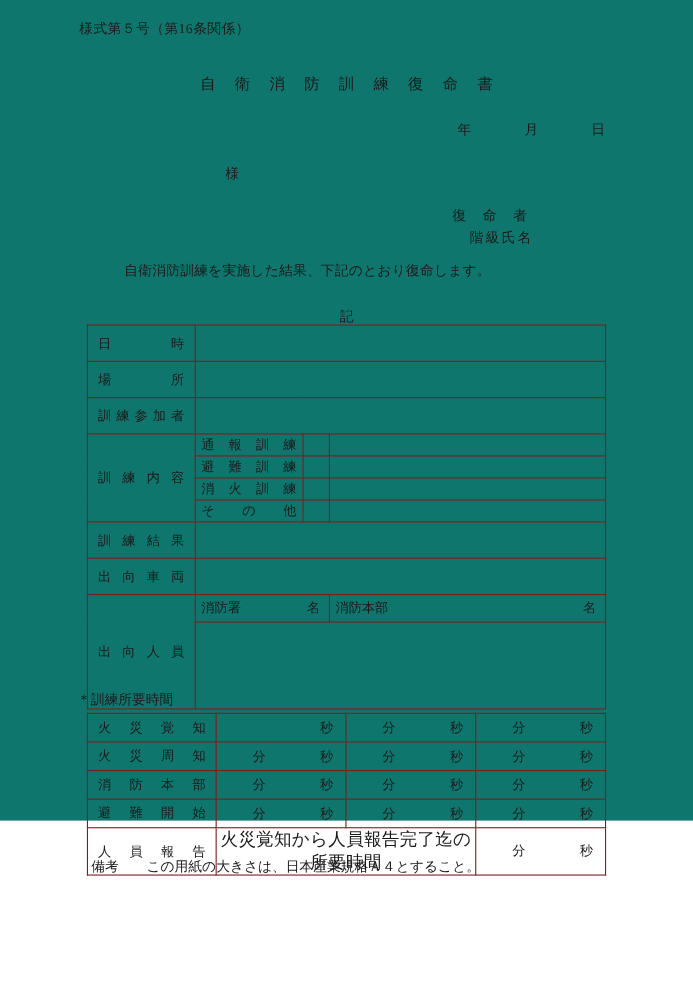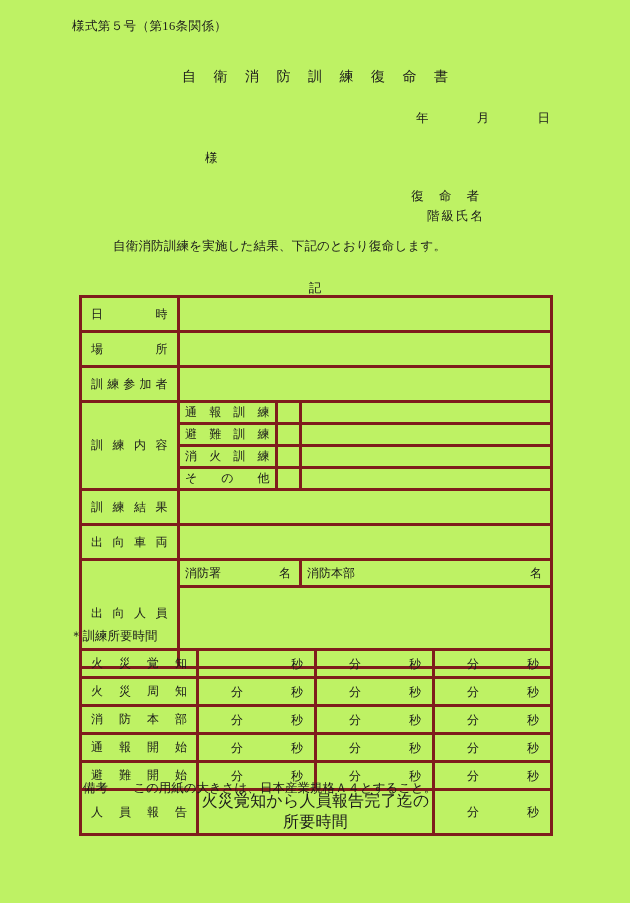--- a/index.html
+++ b/index.html
@@ -11,22 +11,22 @@
     width: 630px;
     height: 903px;
     font-family: "Liberation Serif", "DejaVu Serif", serif;
     color: #1a1a1a;
     position: relative;
     overflow: hidden;
   }
   .page {
     position: relative;
     width: 630px;
-    height: 903px;
-    background: #bef264;
+    height: 746px;
+    background: #0f766e;
   }
 
   
   .abs { position: absolute; }
   .nowrap { white-space: nowrap; }
 
   .form-no {
     left: 72px;
     top: 18px;
     font-size: 12.5px;
@@ -85,21 +85,21 @@
     font-size: 12.5px;
   }
 
   
   table {
     border-collapse: collapse;
     font-size: 12px;
     table-layout: fixed;
   }
   table td {
-    border: 3px solid #7f1d1d;
+    border: 1px solid #7f1d1d;
     padding: 0;
     vertical-align: middle;
   }
 
   #main-table {
     position: absolute;
     left: 79px;
     top: 295px;
     width: 471px;
   }
@@ -361,37 +361,20 @@
         <td class="unit-cell">
           <span class="u-min">分</span>
           <span class="u-sec">秒</span>
         </td>
         <td class="unit-cell">
           <span class="u-min">分</span>
           <span class="u-sec">秒</span>
         </td>
       </tr>
 
-      <tr>
-        <td>
-          <span class="lbl-spread">通報開始</span>
-        </td>
-        <td class="unit-cell">
-          <span class="u-min">分</span>
-          <span class="u-sec">秒</span>
-        </td>
-        <td class="unit-cell">
-          <span class="u-min">分</span>
-          <span class="u-sec">秒</span>
-        </td>
-        <td class="unit-cell">
-          <span class="u-min">分</span>
-          <span class="u-sec">秒</span>
-        </td>
-      </tr>
 
       <tr>
         <td>
           <span class="lbl-spread">避難開始</span>
         </td>
         <td class="unit-cell">
           <span class="u-min">分</span>
           <span class="u-sec">秒</span>
         </td>
         <td class="unit-cell">

